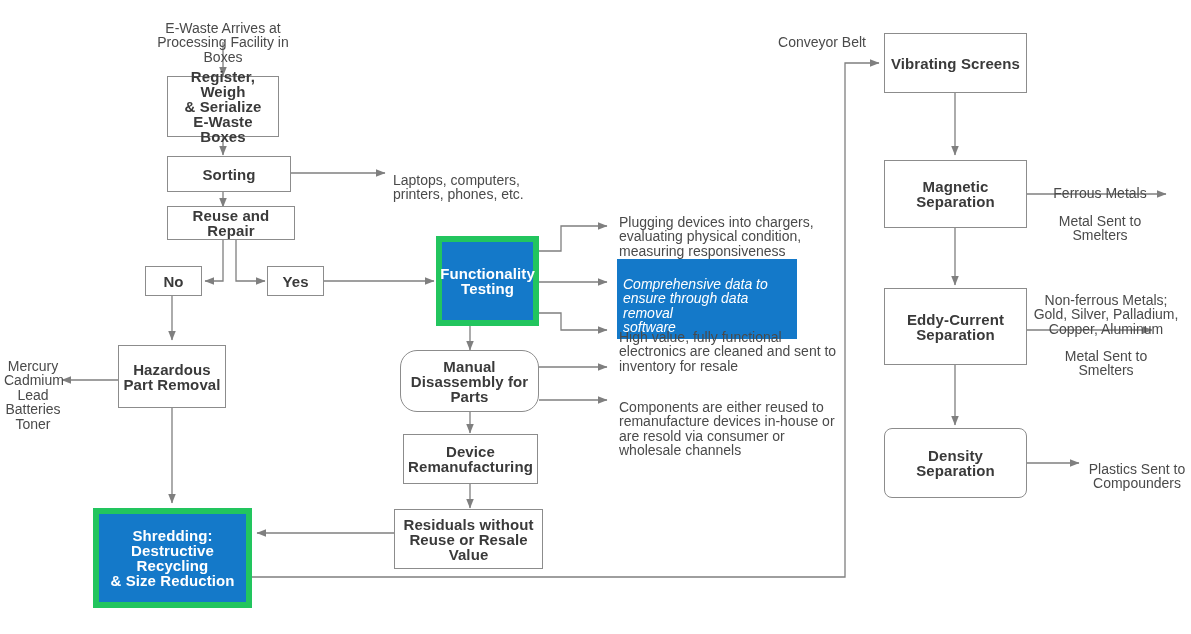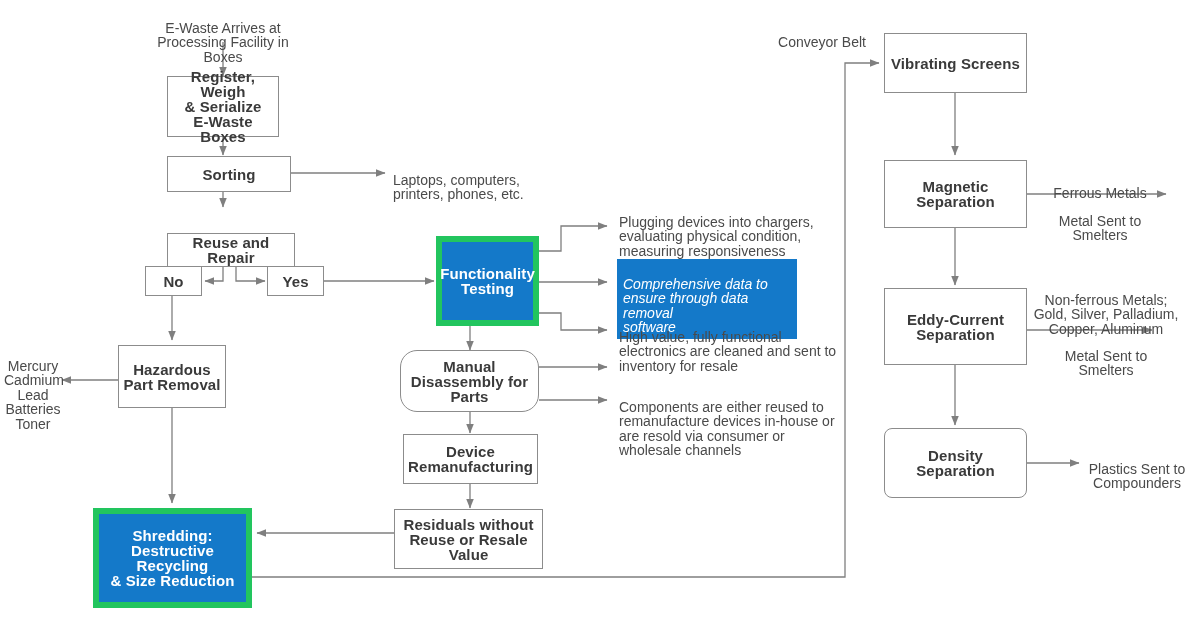--- a/index.html
+++ b/index.html
@@ -192,21 +192,21 @@
   <div class="node" style="left:167px;top:76px;width:112px;height:61px;">
     <span class="t">Register, Weigh
 &amp; Serialize
 E-Waste Boxes</span>
   </div>
 
   <div class="node" style="left:167px;top:156px;width:124px;height:36px;">
     <span class="t">Sorting</span>
   </div>
 
-  <div class="node" style="left:167px;top:206px;width:128px;height:34px;margin-top:27px;">
+  <div class="node" style="left:167px;top:206px;width:128px;height:34px;">
     <span class="t">Reuse and
 Repair</span>
   </div>
 
   <div class="node" style="left:145px;top:266px;width:57px;height:30px;">
     <span class="t">No</span>
   </div>
 
   <div class="node" style="left:267px;top:266px;width:57px;height:30px;">
     <span class="t">Yes</span>

